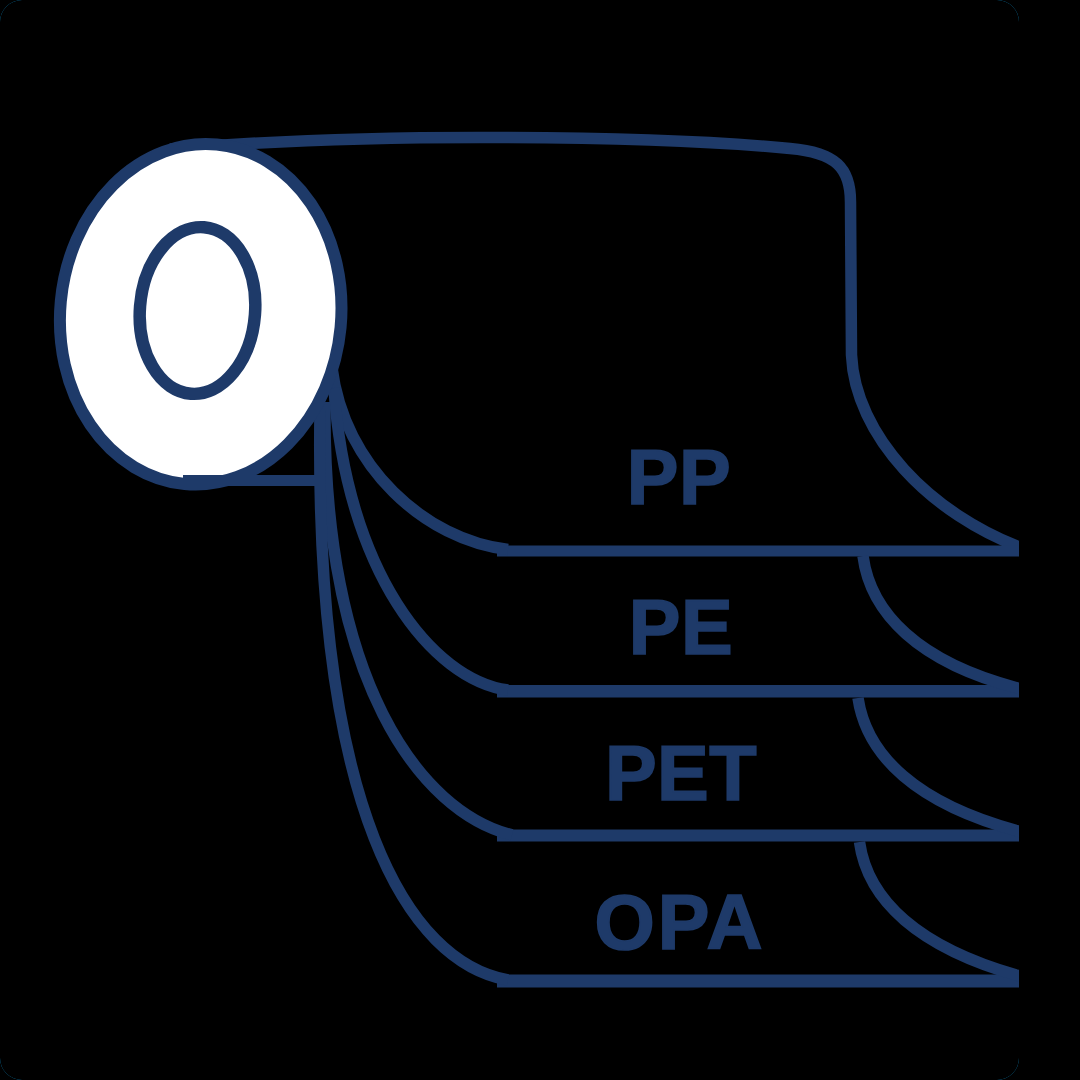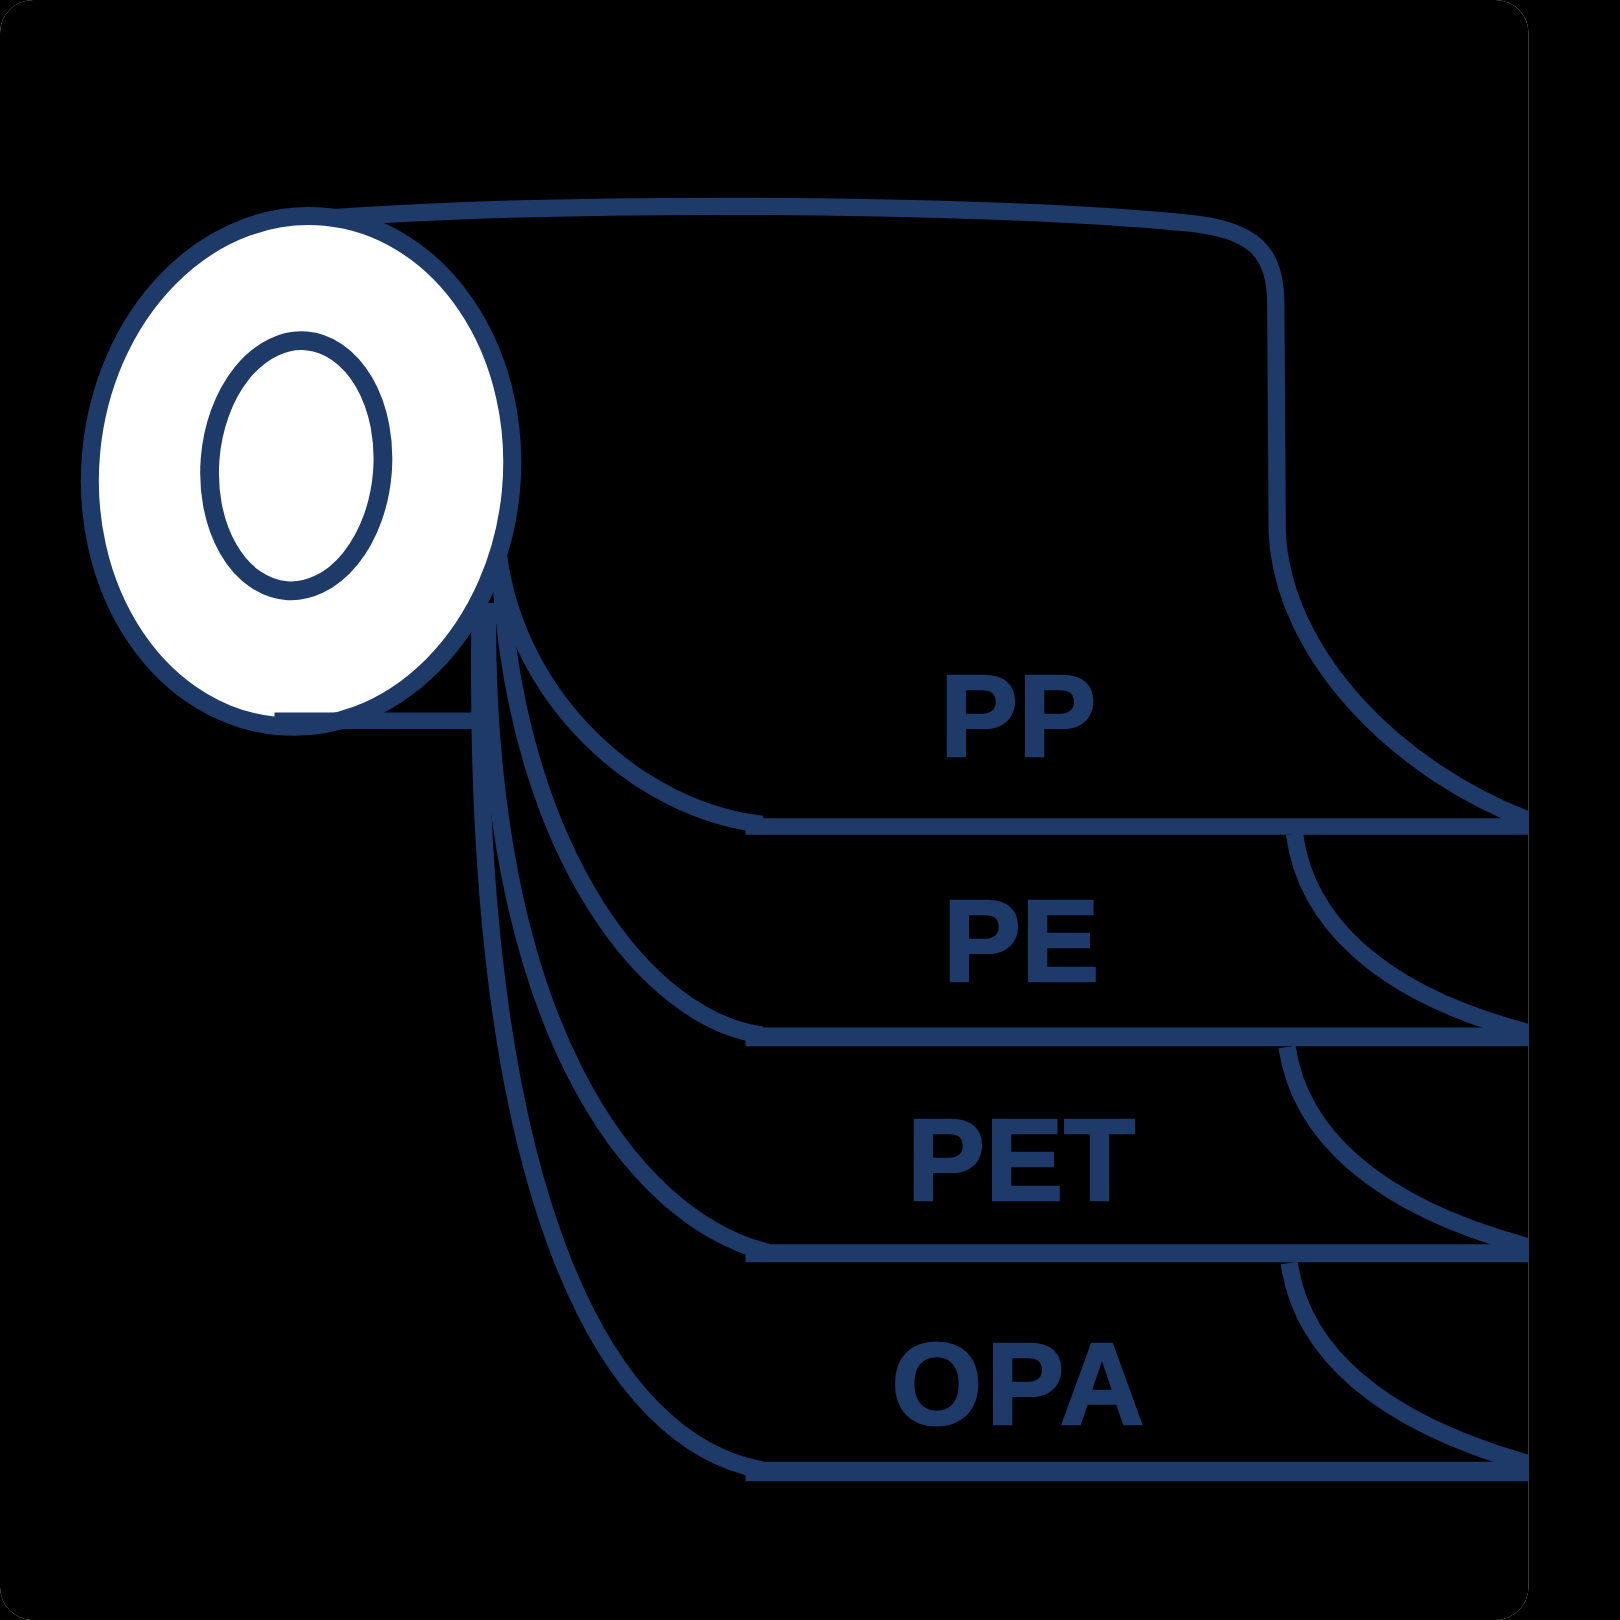--- a/index.html
+++ b/index.html
@@ -1,16 +1,16 @@
 <!DOCTYPE html>
 <html><head>
 <meta charset="utf-8">
 <style>
   html,body{margin:0;padding:0;background:#000;}
-  .wrap{width:1019px;height:1080px;background:#e5e5e5;overflow:hidden;border-radius:22px;}
+  .wrap{width:1019px;height:1080px;background:#0ea5e9;overflow:hidden;border-radius:22px;}
   text{font-family:"Liberation Sans",sans-serif;font-weight:bold;}
 </style>
 </head>
 <body>
 <div class="wrap">
 <svg width="1080" height="1080" viewBox="0 0 1080 1080" xmlns="http://www.w3.org/2000/svg">
   <rect x="0" y="0" width="1080" height="1080" fill="#000000"></rect>
   <g stroke="#1e3a69" stroke-width="11.5" fill="none" stroke-linecap="butt">
 
     <path d="M 170,149 C 260,141.5 350,137.5 480,137.5 C 610,137.5 722,142 790,148.5 C 836,152.5 850.5,168 850.5,202 L 851.5,355 C 855,435 930,515 1026,549.5"></path>

